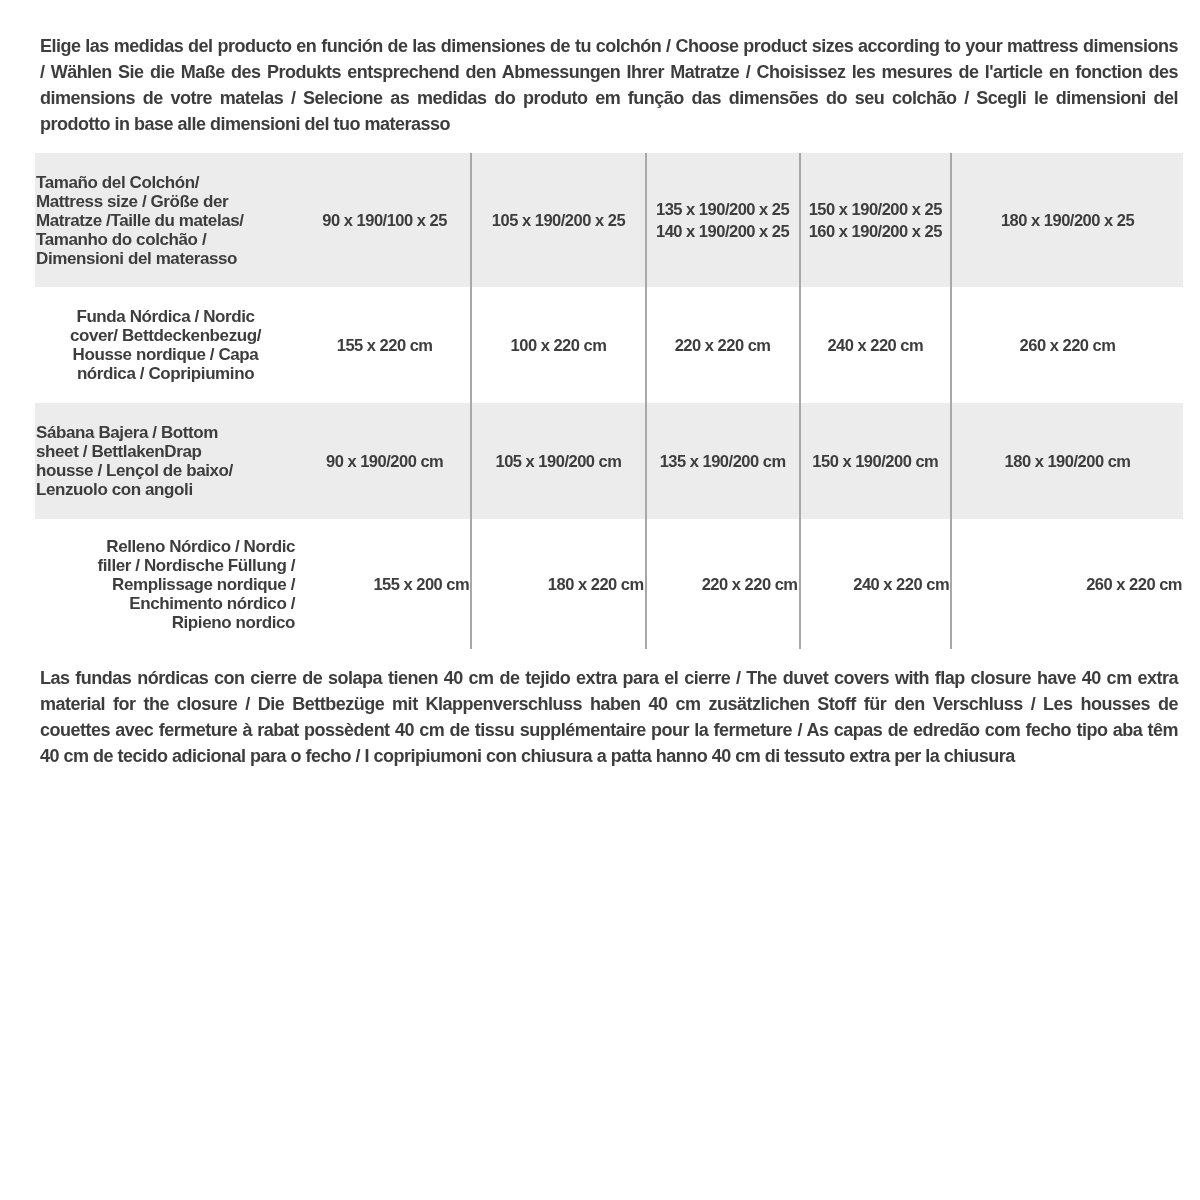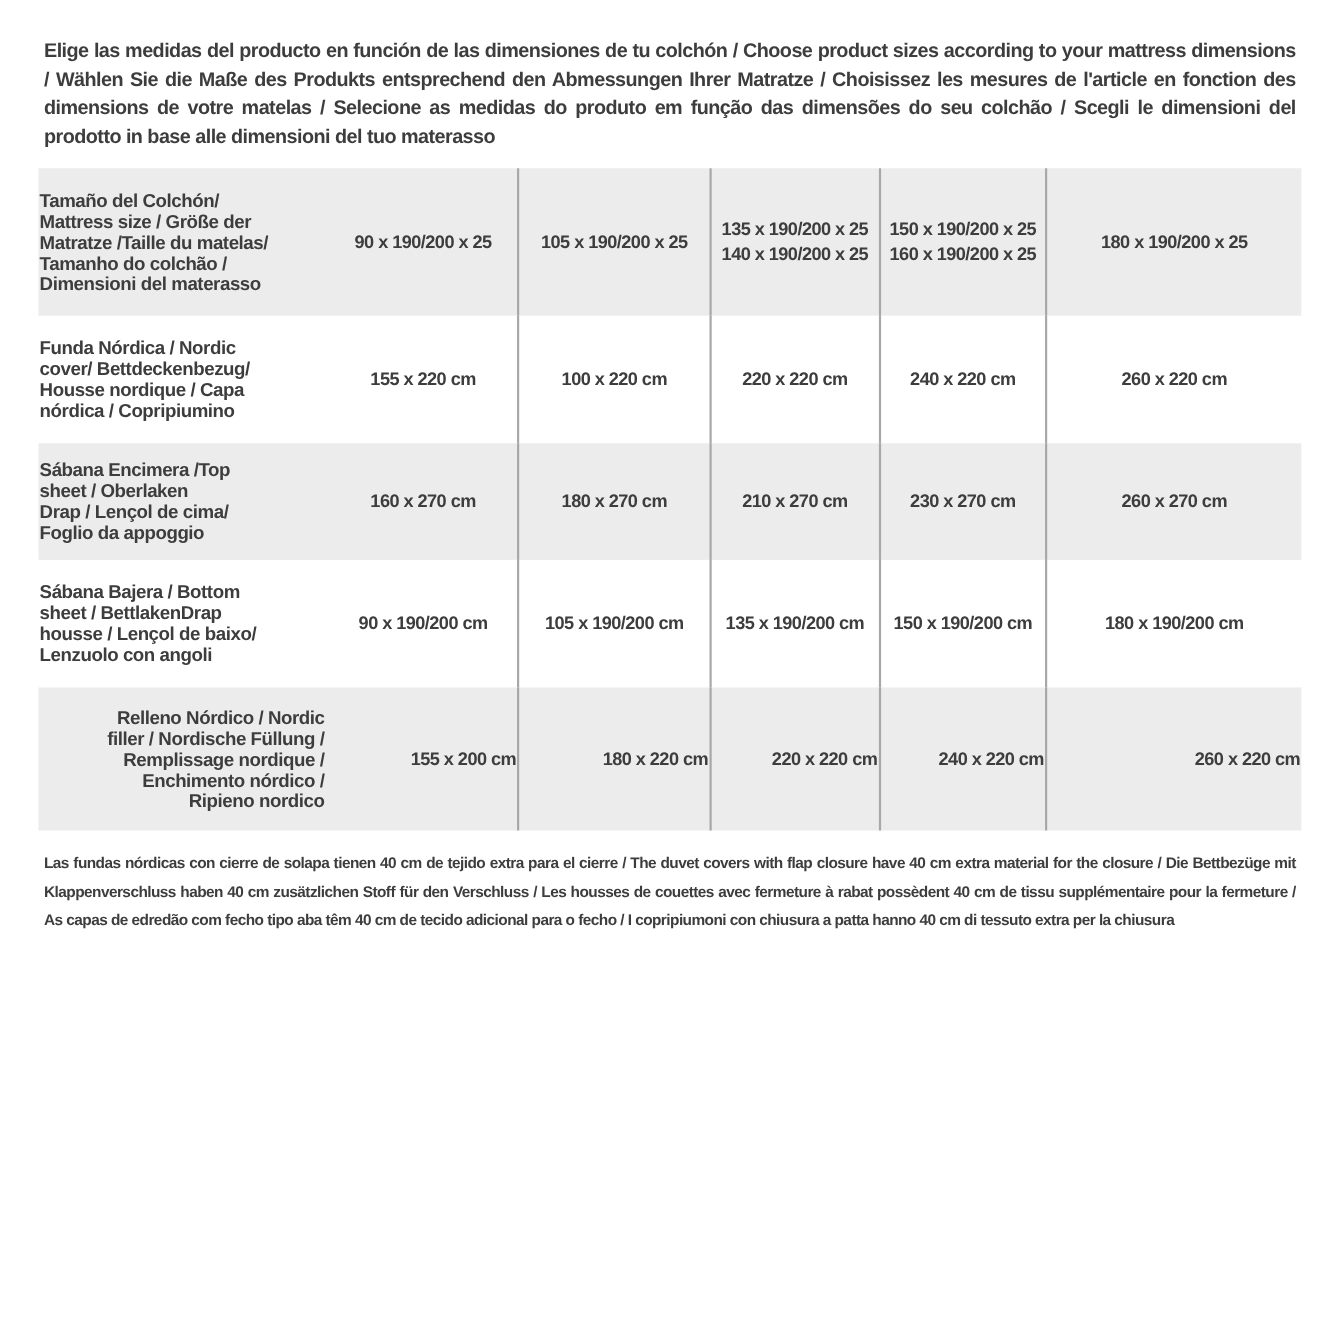--- a/index.html
+++ b/index.html
@@ -15,21 +15,21 @@
     -webkit-font-smoothing:antialiased;
   }
   .page{padding:0 17px 0 35px;}
   .intro{
     margin:33px 5px 16px 5px;
     font-size:18px;font-weight:bold;letter-spacing:-0.5px;
     line-height:26px;text-align:justify;color:var(--text);
   }
   .footnote{
     margin:16px 5px 0 5px;
-    font-size:14px;font-weight:bold;letter-spacing:-0.5px;
+    font-size:18px;font-weight:bold;letter-spacing:-0.5px;
     line-height:26px;text-align:justify;color:var(--text);
   }
   table.sizes{
     width:1148px;border-collapse:collapse;table-layout:fixed;
   }
   table.sizes tr:nth-child(odd) td{background:var(--row-shade);}
   table.sizes td{
     vertical-align:middle;
     font-weight:bold;color:var(--text);
   }
@@ -44,21 +44,21 @@
     white-space:pre-line;
   }
   td.val.d{border-left:2px solid var(--divider);}
   col.c-lbl{width:23%;}
   col.c-1{width:15%;}
   col.c-2{width:15.2%;}
   col.c-3{width:13.4%;}
   col.c-4{width:13.2%;}
   col.c-5{width:20.2%;}
   tr.r1 td{height:132px;}
-  tr.r2 td{height:114px;}
+  tr.r2 td{height:114px;text-align:center;}
   tr.r3 td{height:104px;}
   tr.r4 td{height:114px;}
   tr.r5 td{height:128px;text-align:right;}
   tr.r6 td{height:106px;}
   tr.r7 td{height:106px;}
   tr.r8 td{height:98px;}
 </style>
 </head>
 <body>
 
@@ -75,49 +75,38 @@
         <col class="c-4">
         <col class="c-5">
     </colgroup>
     <tbody>
       <tr class="r1">
         <td class="lbl">Tamaño del Colchón/
 Mattress size / Größe der
 Matratze /Taille du matelas/
 Tamanho do colchão /
 Dimensioni del materasso</td>
-        <td class="val">90 x 190/200 x 25</td>
+        <td class="val">90 x 190/100 x 25</td>
         <td class="val d">105 x 190/200 x 25</td>
         <td class="val d">135 x 190/200 x 25
 140 x 190/200 x 25</td>
         <td class="val d">150 x 190/200 x 25
 160 x 190/200 x 25</td>
         <td class="val d">180 x 190/200 x 25</td>
       </tr>
       <tr class="r2">
         <td class="lbl">Funda Nórdica /  Nordic
 cover/ Bettdeckenbezug/
 Housse nordique  / Capa
 nórdica / Copripiumino</td>
         <td class="val">155 x 220 cm</td>
         <td class="val d">100 x 220 cm</td>
         <td class="val d">220 x 220 cm</td>
         <td class="val d">240 x 220 cm</td>
         <td class="val d">260 x 220 cm</td>
-      </tr>
-      <tr class="r3">
-        <td class="lbl">Sábana Encimera /Top
-sheet / Oberlaken
-Drap / Lençol de cima/
-Foglio da appoggio</td>
-        <td class="val">160 x 270 cm</td>
-        <td class="val d">180 x 270 cm</td>
-        <td class="val d">210 x 270 cm</td>
-        <td class="val d">230 x 270 cm</td>
-        <td class="val d">260 x 270 cm</td>
       </tr>
       <tr class="r4">
         <td class="lbl">Sábana Bajera / Bottom
 sheet / BettlakenDrap
 housse / Lençol de baixo/
 Lenzuolo con angoli</td>
         <td class="val">90 x 190/200 cm</td>
         <td class="val d">105 x 190/200 cm</td>
         <td class="val d">135 x 190/200 cm</td>
         <td class="val d">150 x 190/200 cm</td>

